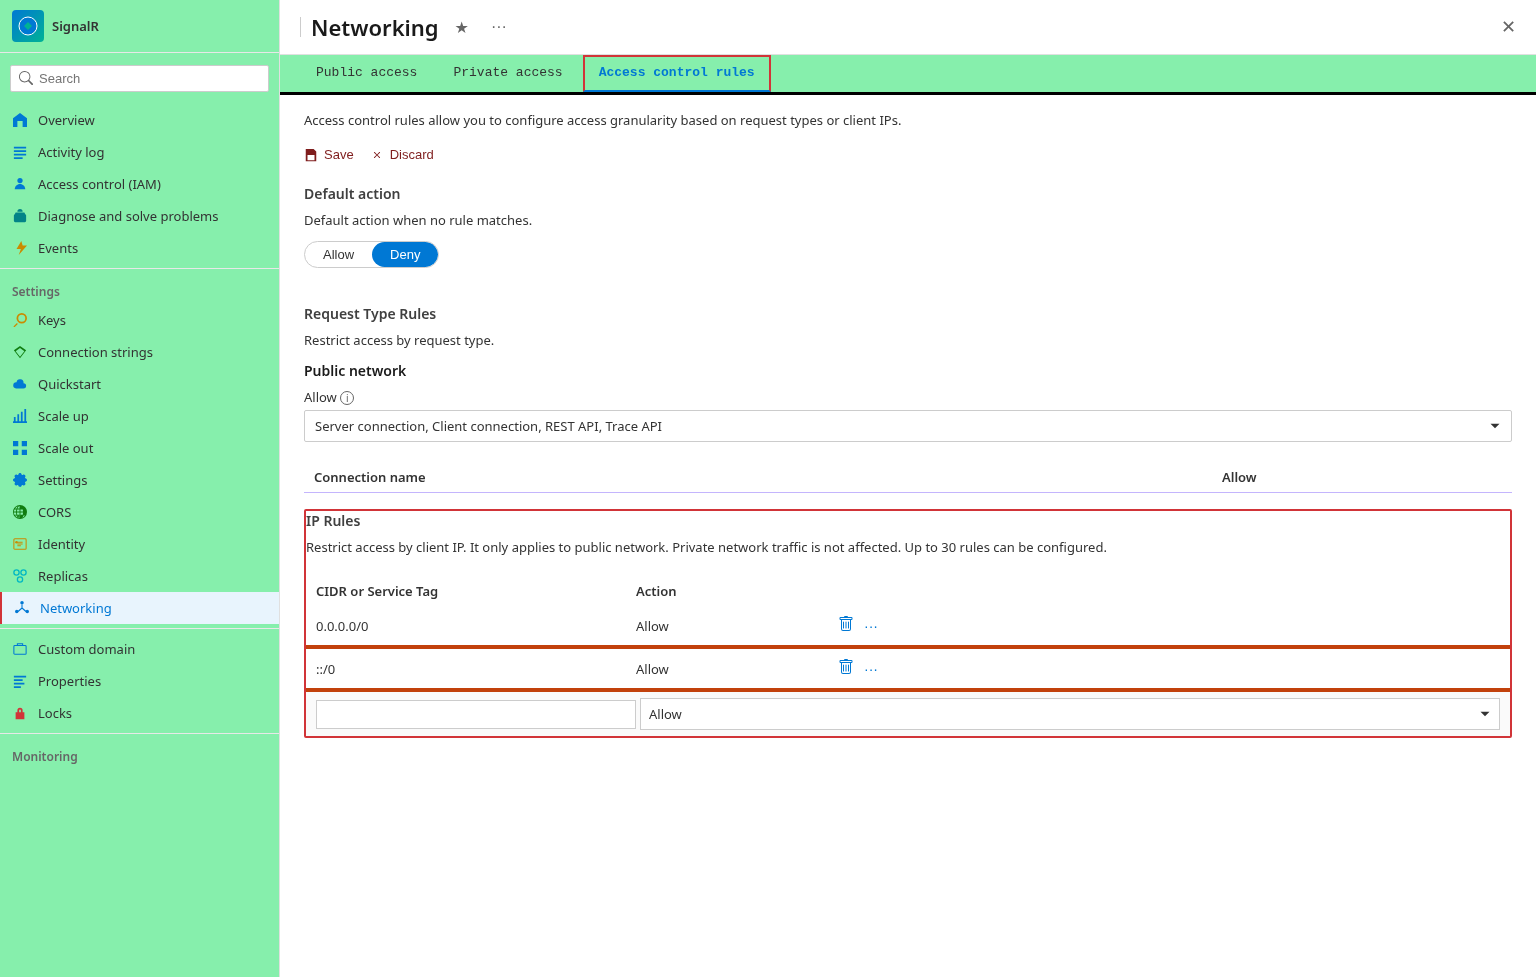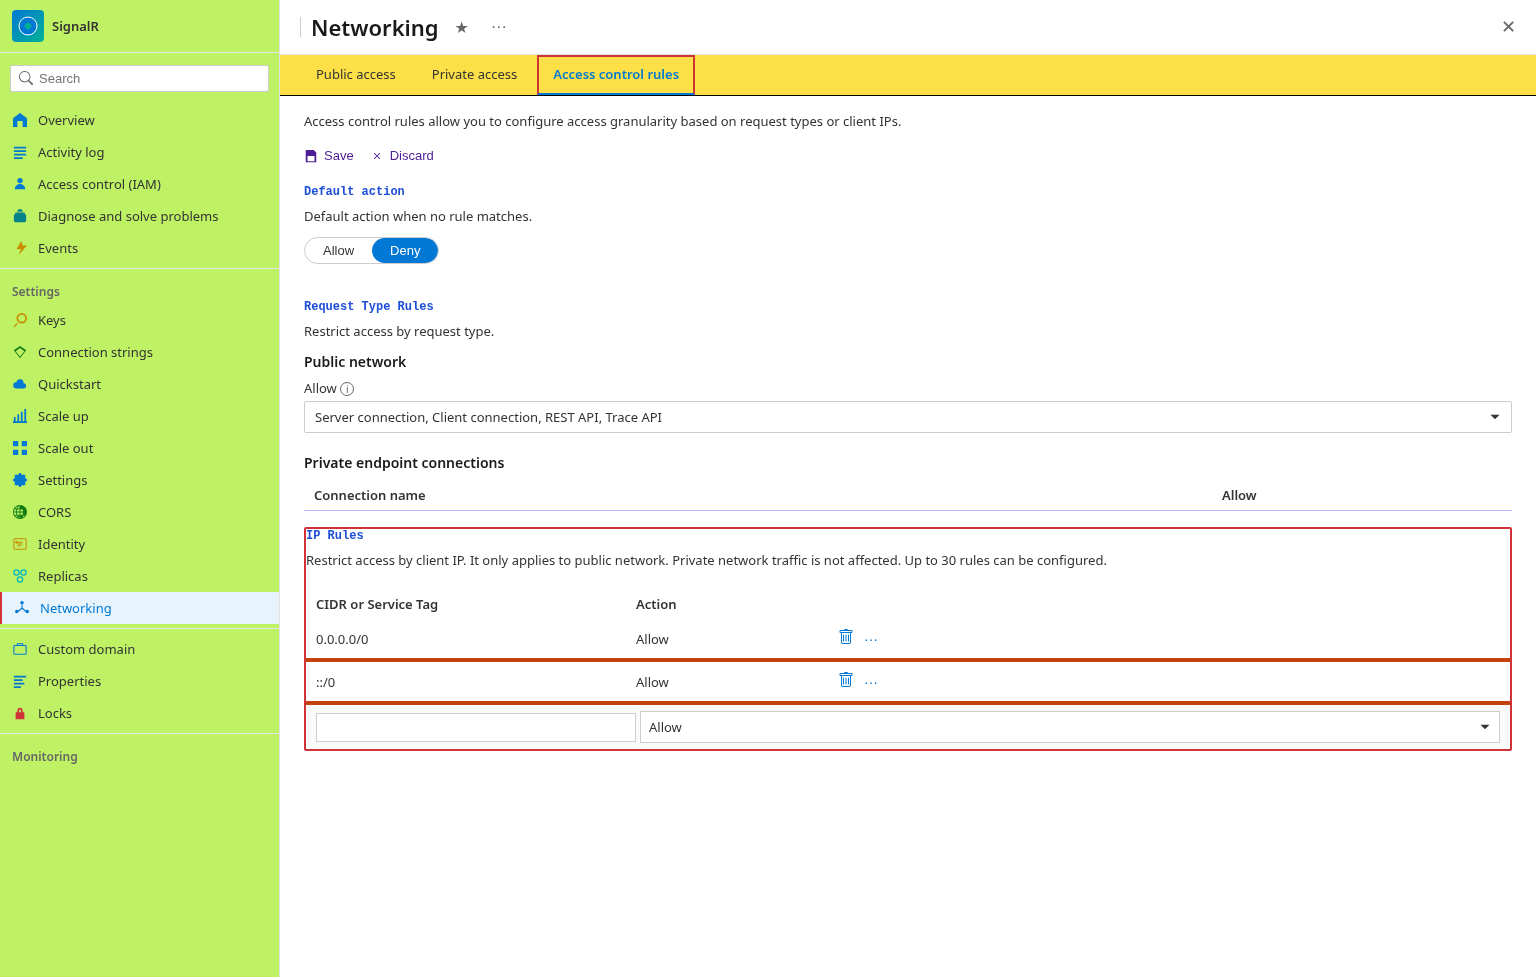--- a/index.html
+++ b/index.html
@@ -2,21 +2,21 @@
 <html><head>
   <meta charset="utf-8">
   <style>
     * { box-sizing: border-box; margin: 0; padding: 0; }
     body { font-family: 'Segoe UI', system-ui, sans-serif; font-size: 13px; background: #f5f5f5; color: #333; display: flex; height: 100vh; overflow: hidden; }
 
     
     .sidebar {
       width: 280px;
       min-width: 280px;
-      background: #bef264;
+      background: #86efac;
       border-right: 1px solid #e0e0e0;
       display: flex;
       flex-direction: column;
       overflow-y: auto;
       height: 100vh;
     }
     .sidebar-header {
       display: flex;
       align-items: center;
       padding: 10px 12px;
@@ -142,22 +142,23 @@
       border: none;
       cursor: pointer;
       font-size: 18px;
       color: #666;
     }
 
     
     .tabs-bar {
       display: flex;
       padding: 0 20px;
-      border-bottom: 1px solid #000000;
-      background: #fde047;
+      border-bottom: 3px solid #000000;
+      background: #86efac;
+      font-family: Liberation Mono, monospace;
     }
     .tab {
       padding: 10px 16px;
       cursor: pointer;
       font-size: 13px;
       color: #333;
       border-bottom: 2px solid transparent;
       margin-right: 4px;
       white-space: nowrap;
     }
@@ -189,28 +190,27 @@
       display: flex;
       align-items: center;
       gap: 6px;
       background: none;
       border: none;
       cursor: pointer;
       font-size: 13px;
       color: #0078d4;
       padding: 2px 0;
     }
-    .toolbar-btn.disabled { color: #4c1d95; cursor: not-allowed; }
+    .toolbar-btn.disabled { color: #7f1d1d; cursor: not-allowed; }
 
     .section-title {
-      font-size: 12px;
-      font-weight: 600;
-      color: #1d4ed8;
+      font-size: 14px;
+      font-weight: 600;
+      color: #404040;
       margin-bottom: 8px;
-      font-family: Liberation Mono, monospace;
     }
     .sub-description {
       font-size: 13px;
       color: #333;
       margin-bottom: 12px;
     }
     .label-sm {
       font-size: 13px;
       color: #333;
       margin-bottom: 4px;
@@ -615,21 +615,20 @@
         <span>Allow</span>
         <span class="info-circle">i</span>
       </div>
       <div class="dropdown-select">
         <span>Server connection, Client connection, REST API, Trace API</span>
         <svg width="12" height="12" viewBox="0 0 16 16" fill="#333">
             <path d="M8 11L2 5h12L8 11z"></path>
           </svg>
       </div>
 
-      <div class="sub-section-title">Private endpoint connections</div>
       <div class="table-header">
         <span>Connection name</span>
         <span>Allow</span>
         <span></span>
       </div>
     </div>
 
     <div class="ip-rules-box">
       <div class="section-title">IP Rules</div>
       <p class="sub-description" style="margin-bottom: 20px;">Restrict access by client IP. It only applies to public network. Private network traffic is not affected. Up to 30 rules can be configured.</p>

